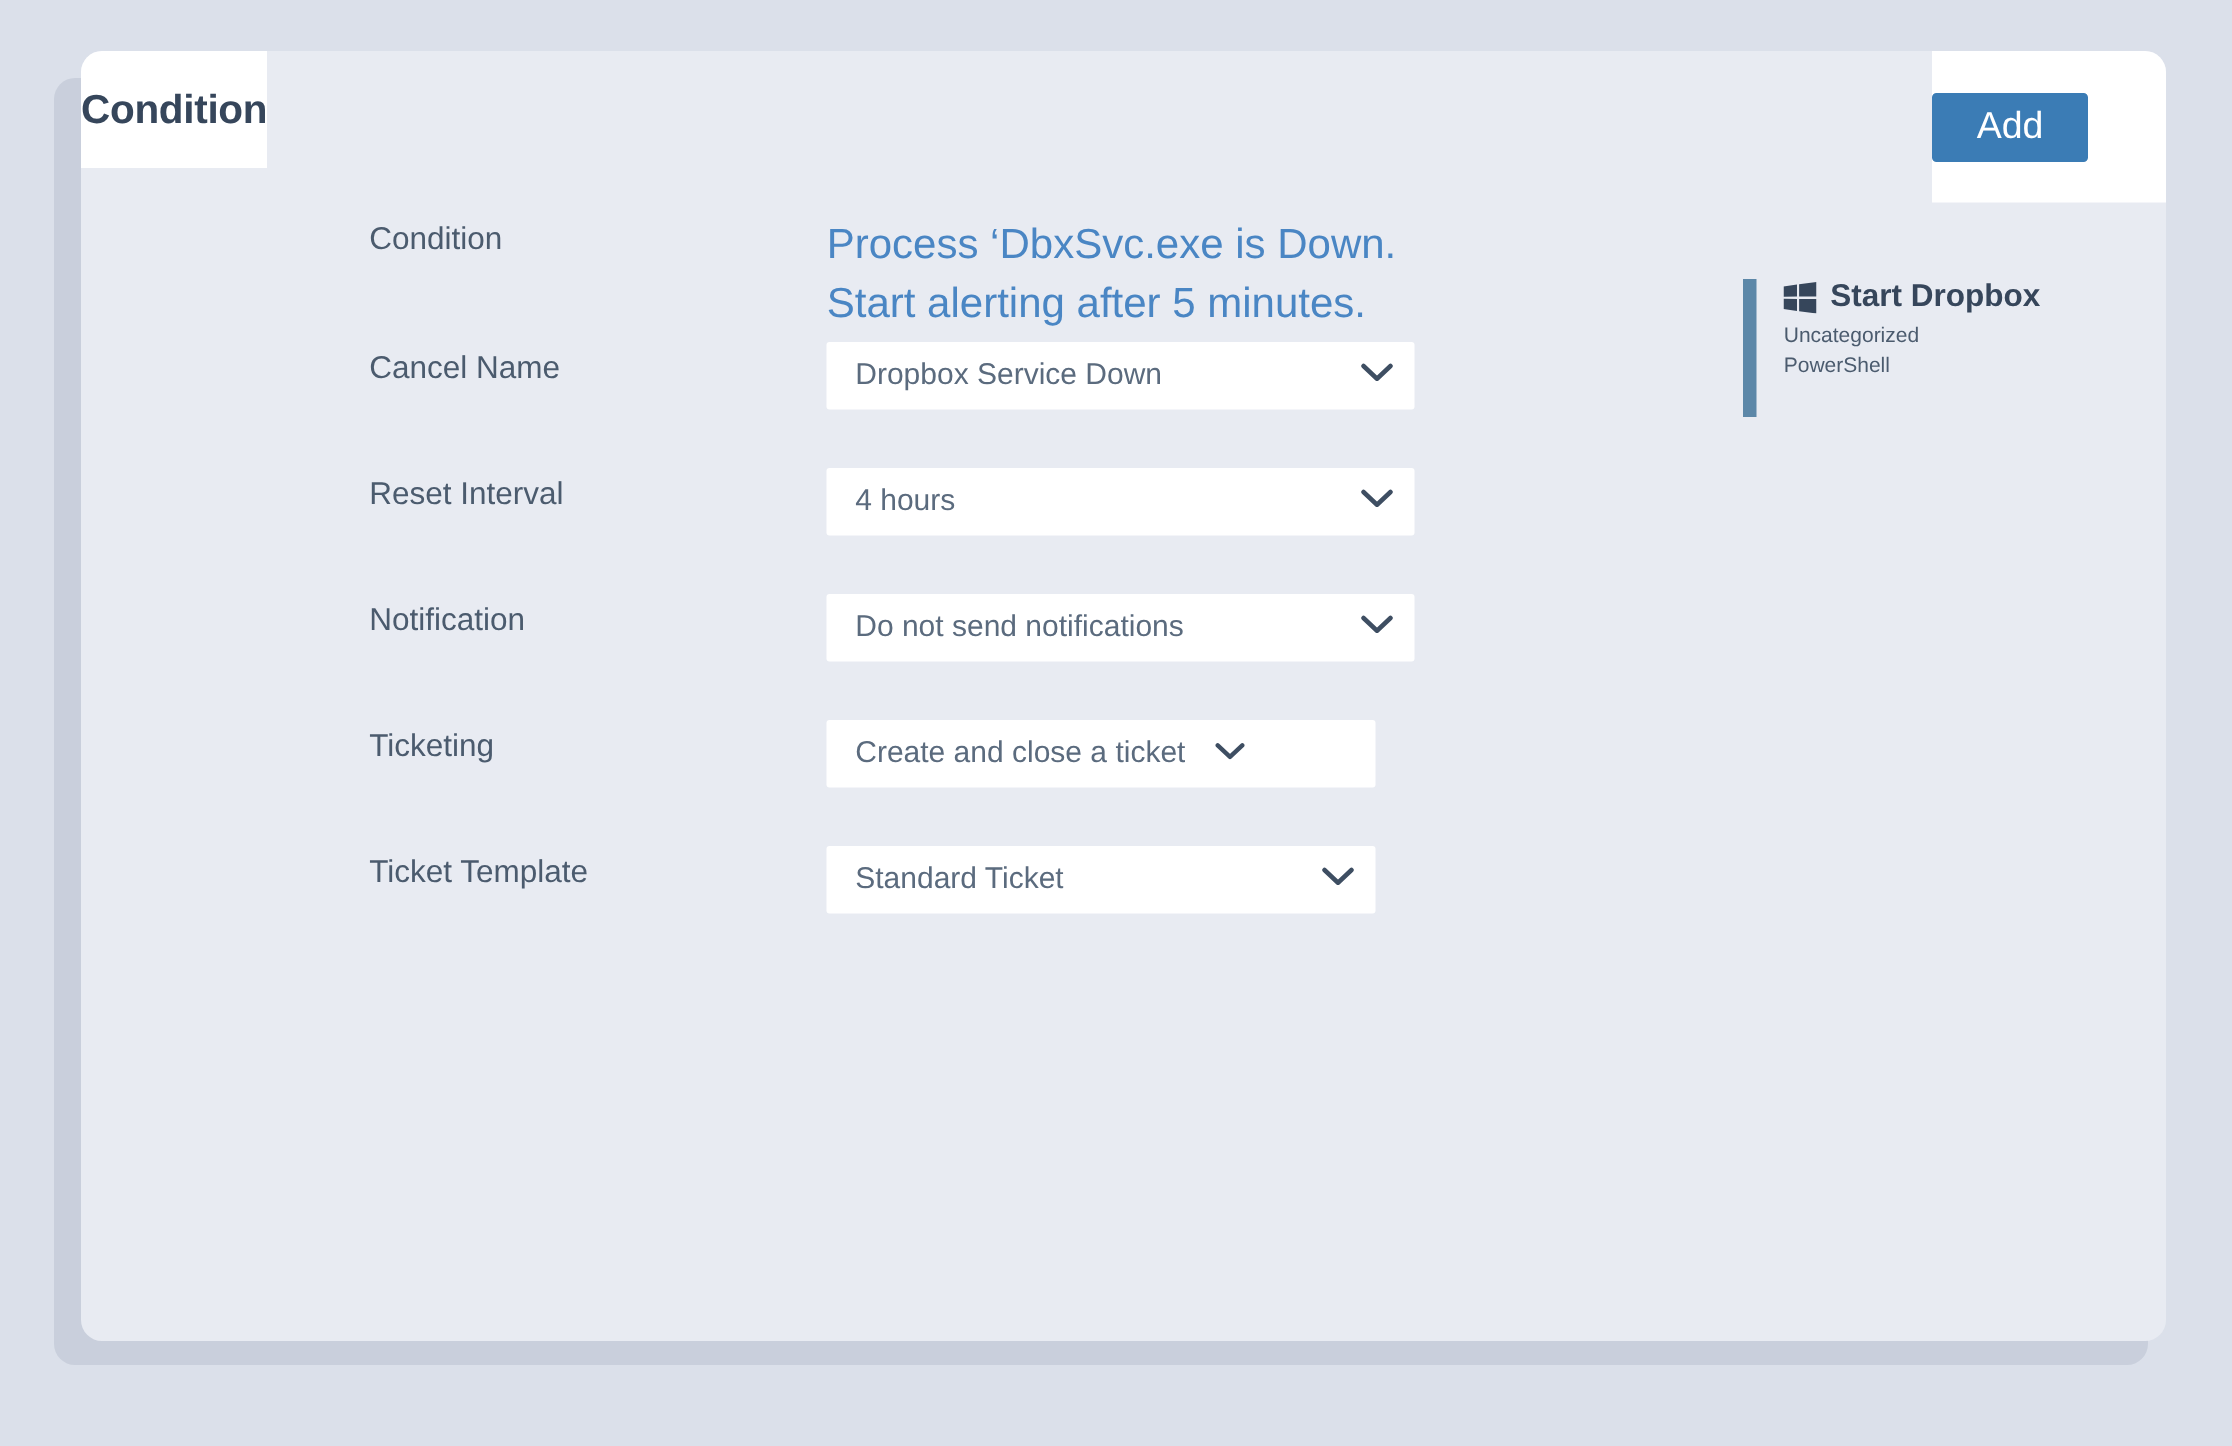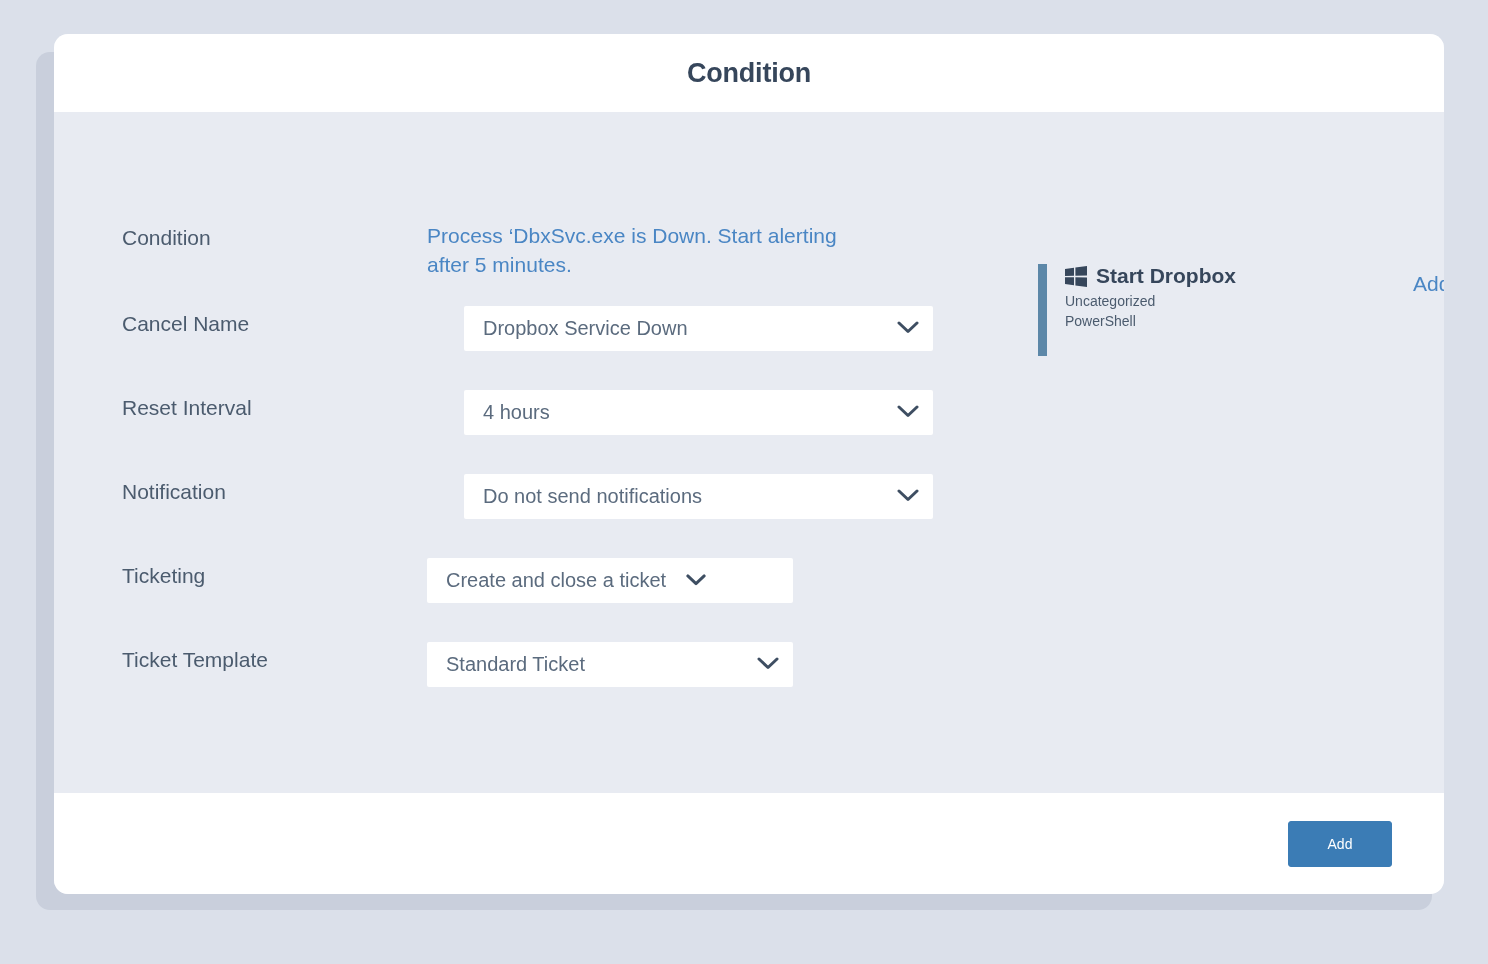--- a/index.html
+++ b/index.html
@@ -27,21 +27,21 @@
   .modal {
     position: absolute;
     left: 54px;
     top: 34px;
     width: 1390px;
     height: 860px;
     background: #e8ebf2;
     border-radius: 14px;
     overflow: hidden;
     display: flex;
-    flex-direction: column;
+    flex-direction: row;
   }
 
   
   .modal-header {
     height: 78px;
     background: #ffffff;
     display: flex;
     align-items: center;
     justify-content: center;
     flex: 0 0 auto;
@@ -75,39 +75,39 @@
   .form-label {
     width: 305px;
     flex: 0 0 305px;
     font-size: 21px;
     color: #4b5b6e;
     padding-top: 6px;
   }
   .form-label.align-top { padding-top: 4px; }
 
   .condition-text {
-    font-size: 21px;
+    font-size: 28px;
     color: #4a86c4;
     line-height: 1.38;
     max-width: 430px;
   }
 
   
   .select {
     position: relative;
     background: #ffffff;
     height: 45px;
     border-radius: 2px;
     display: flex;
     align-items: center;
     padding: 0 14px 0 19px;
     cursor: pointer;
     user-select: none;
   }
-  .select.wide { width: 469px; margin-left: 37px; }
+  .select.wide { width: 392px; }
   .select.narrow { width: 366px; }
   .select-value {
     font-size: 20px;
     color: #5b6b7e;
     white-space: nowrap;
     overflow: hidden;
     text-overflow: ellipsis;
   }
   .select .chev {
     margin-left: auto;
@@ -174,21 +174,21 @@
     display: flex;
     align-items: center;
     justify-content: flex-end;
     padding-right: 52px;
     gap: 16px;
   }
   .btn {
     height: 46px;
     min-width: 104px;
     border-radius: 3px;
-    font-size: 14px;
+    font-size: 25px;
     display: inline-flex;
     align-items: center;
     justify-content: center;
     cursor: pointer;
     padding: 0 12px;
   }
   .btn-primary {
     background: #3b7cb5;
     color: #ffffff;
     border: 1px solid #3b7cb5;

